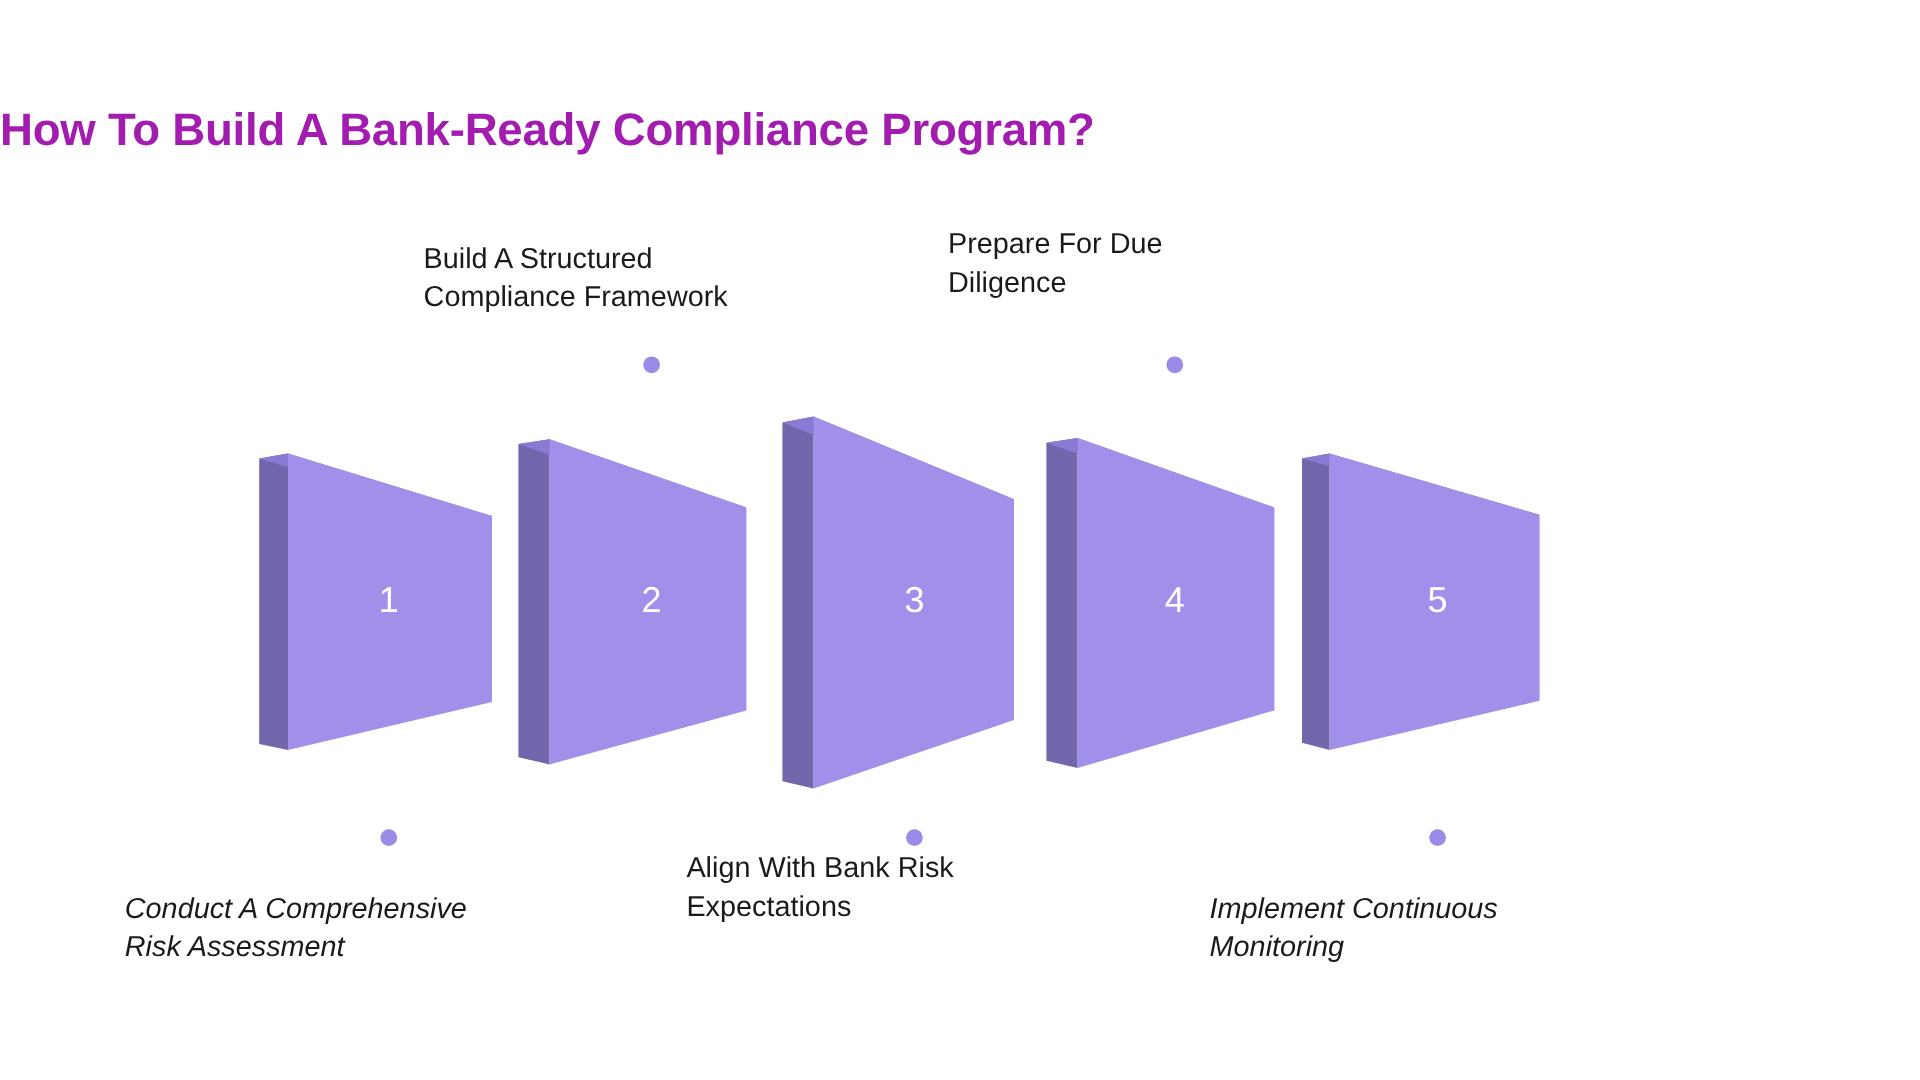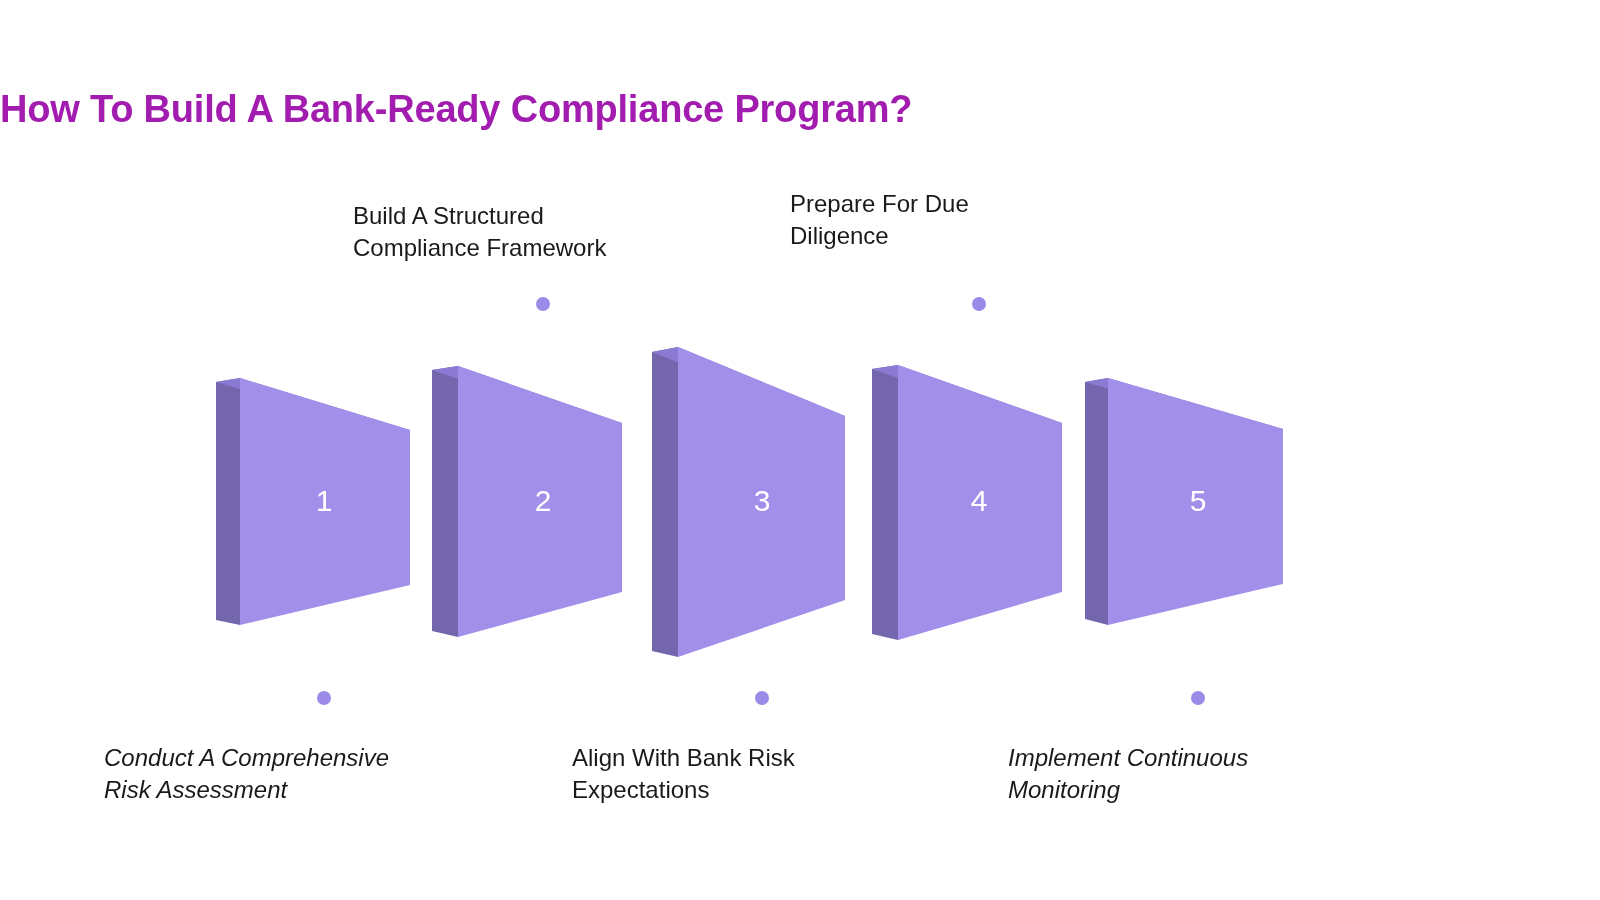--- a/index.html
+++ b/index.html
@@ -118,18 +118,18 @@
 <div class="connector-dot" style="left:317px; top:691px;"></div>
 <div class="connector-dot" style="left:536px; top:297px;"></div>
 <div class="connector-dot" style="left:755px; top:691px;"></div>
 <div class="connector-dot" style="left:972px; top:297px;"></div>
 <div class="connector-dot" style="left:1191px; top:691px;"></div>
 
 <div class="step-label label-bottom" style="left:104px; top:742px; width:420px;font-style:italic;">Conduct A Comprehensive
 Risk Assessment</div>
 <div class="step-label label-top" style="left:353px; top:200px; width:380px;">Build A Structured
 Compliance Framework</div>
-<div class="step-label label-bottom" style="left:572px; top:742px; width:380px;">Align With Bank Risk
+<div class="step-label label-bottom" style="left:572px; top:708px; width:380px;">Align With Bank Risk
 Expectations</div>
 <div class="step-label label-top" style="left:790px; top:188px; width:380px;">Prepare For Due
 Diligence</div>
 <div class="step-label label-bottom" style="left:1008px; top:742px; width:380px;font-style:italic;">Implement Continuous
 Monitoring</div>
 
 </body></html>

